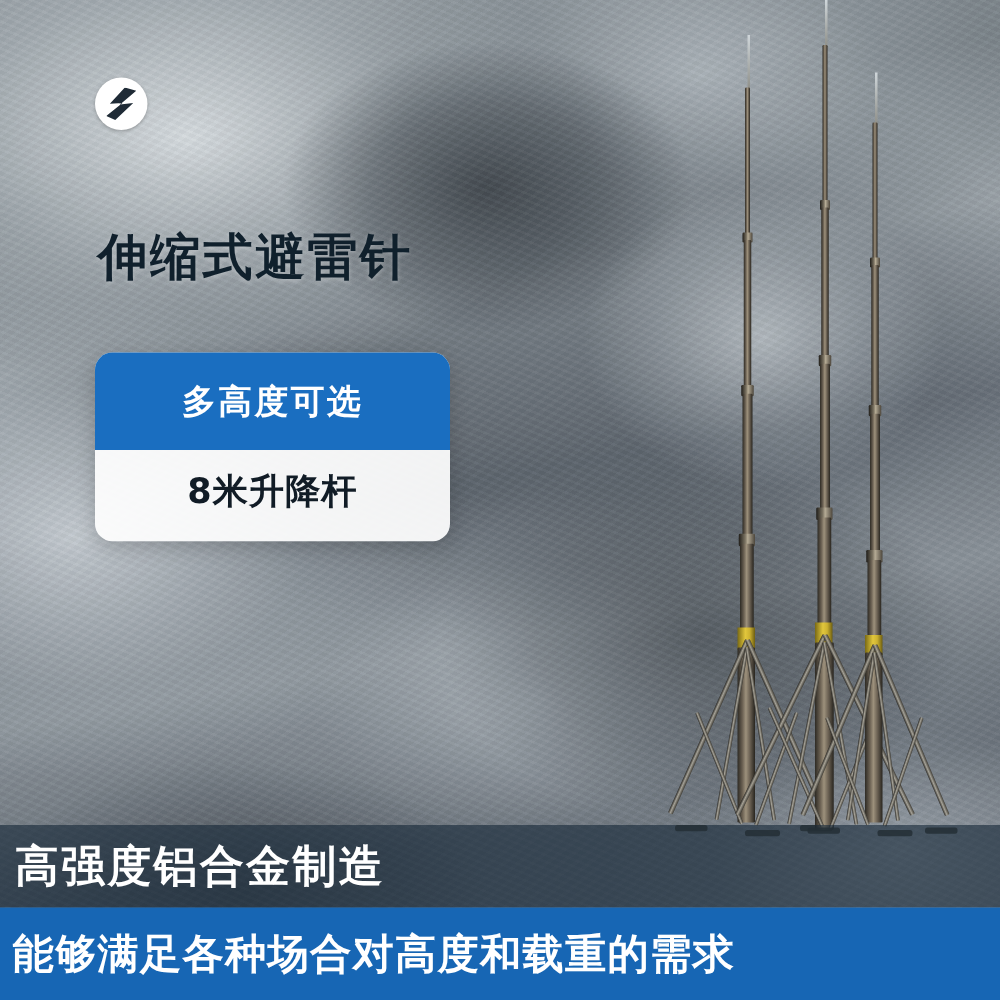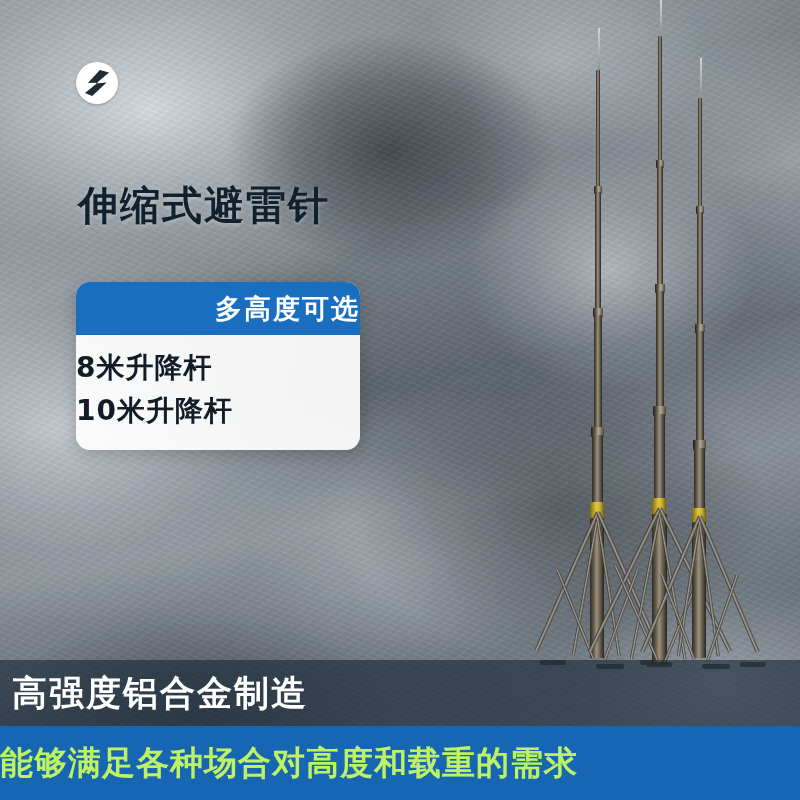--- a/index.html
+++ b/index.html
@@ -157,36 +157,36 @@
     top: 282px;
     width: 284px;
     background: rgba(255,255,255,0.92);
     border-radius: 14px;
     box-shadow: 0 4px 16px rgba(0,0,0,0.18);
     padding-bottom: 18px;
   }
   .card-head {
     background: #1a6ec0;
     border-radius: 14px 14px 0 0;
-    height: 53px;
+    height: 78px;
     display: flex;
     align-items: center;
-    justify-content: flex-end;
+    justify-content: center;
   }
   .card-head span {
     color: #fff;
     font-size: 27px;
     font-weight: bold;
     letter-spacing: 2px;
   }
   .card-list {
     padding: 12px 0 0 0;
   }
   .card-item {
-    text-align: left;
+    text-align: center;
     font-size: 28px;
     font-weight: bold;
     color: #111c26;
     line-height: 1.52;
     letter-spacing: 1px;
   }
 
   
   .banner-top {
     position: absolute;
@@ -209,24 +209,25 @@
     position: absolute;
     left: 0;
     bottom: 0;
     width: 800px;
     height: 74px;
     background: #1766b4;
     display: flex;
     align-items: center;
   }
   .banner-bottom span {
-    color: #bef264;
+    color: #ffffff;
     font-size: 33px;
     font-weight: bold;
     letter-spacing: 1px;
+    padding-left: 10px;
   }
 </style>
 </head>
 <body>
 
 <div class="poster">
 
   <div class="sky"></div>
   <div class="sky-dark-1"></div>
   <div class="sky-dark-2"></div>
@@ -308,21 +309,20 @@
   </div>
 
   <div class="headline">伸缩式避雷针</div>
 
   <div class="card">
     <div class="card-head">
       <span>多高度可选</span>
     </div>
     <div class="card-list">
       <div class="card-item">8米升降杆</div>
-      <div class="card-item">10米升降杆</div>
     </div>
   </div>
 
   <div class="banner-top">
     <span>高强度铝合金制造</span>
   </div>
   <div class="banner-bottom">
     <span>能够满足各种场合对高度和载重的需求</span>
   </div>
 

